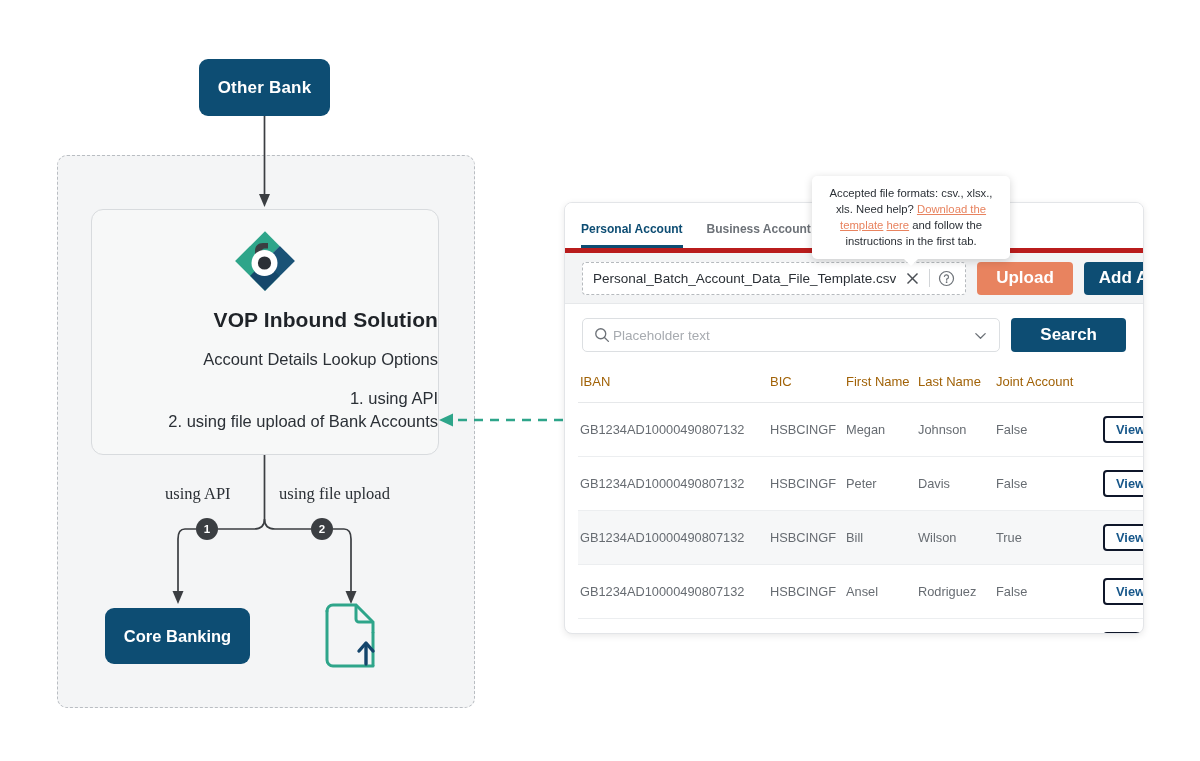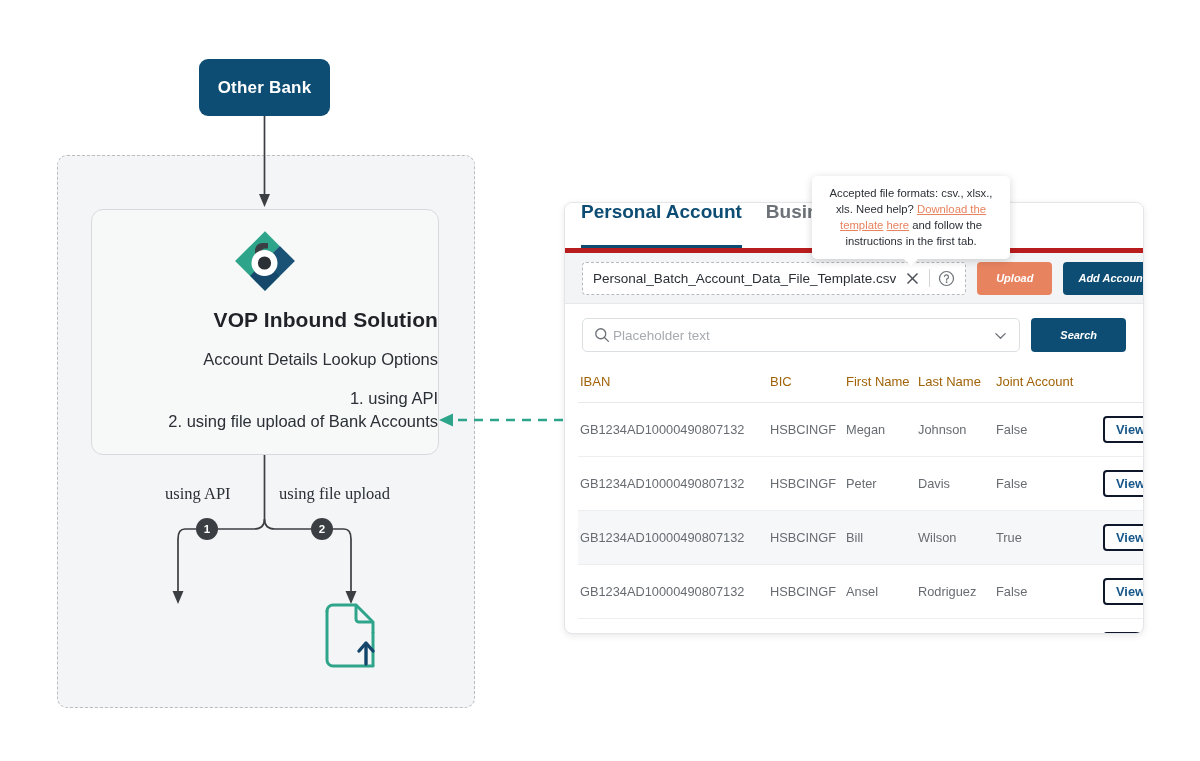--- a/index.html
+++ b/index.html
@@ -124,24 +124,24 @@
   }
   .tabs {
     display: flex;
     align-items: flex-end;
     height: 45px;
     padding: 0 16px;
     gap: 24px;
     background: #fff;
   }
   .tab {
-    font-size: 19px;
+    font-size: 12px;
     font-weight: 700;
     color: #6d7278;
-    padding-bottom: 22px;
+    padding-bottom: 9px;
     cursor: pointer;
     border-bottom: 3px solid transparent;
   }
   .tab.active {
     color: #0d4d73;
     border-bottom-color: #0d4d73;
   }
   .upload-bar {
     background: #f3f4f5;
     border-top: 5px solid #b91c1c;
@@ -184,26 +184,25 @@
   }
   .help-q {
     width: 17px; height: 17px;
     flex: none;
     cursor: pointer;
   }
   .btn {
     border: none;
     border-radius: 4px;
     font-family: "Liberation Sans", sans-serif;
-    font-size: 11px;
+    font-size: 17px;
     font-weight: 700;
     cursor: pointer;
     color: #ffffff;
     white-space: nowrap;
-    font-style: italic;
   }
   .btn-upload {
     background: #e8835f;
     height: 33px;
     padding: 0 19px;
   }
   .btn-add {
     background: #0d4d73;
     height: 33px;
     padding: 0 15px;
@@ -359,20 +358,23 @@
       <div>2. using file upload of Bank Accounts</div>
     </div>
   </div>
 
   <div class="branch-label" style="left:165px;top:484px">using API</div>
   <div class="branch-label" style="left:279px;top:484px">using file upload</div>
 
   <div class="num-circle" style="left:196px;top:518px">1</div>
   <div class="num-circle" style="left:311px;top:518px">2</div>
 
+  <div class="core-banking-box">
+    <span>Core Banking</span>
+  </div>
 
   <div class="file-upload-icon">
     <svg viewBox="0 0 60 64" width="60" height="64">
       <path d="M5 7 a6 6 0 0 1 6 -6 h23 l17 17 v10" fill="none" stroke="#2ea58a" stroke-width="3" stroke-linecap="round"></path>
       <path d="M5 7 v49 a6 6 0 0 0 6 6 h40" fill="none" stroke="#2ea58a" stroke-width="3" stroke-linecap="round"></path>
       <path d="M34 1 v14 a3 3 0 0 0 3 3 h14" fill="none" stroke="#2ea58a" stroke-width="3" stroke-linejoin="round"></path>
       <line x1="51" y1="28" x2="51" y2="62" stroke="#2ea58a" stroke-width="3"></line>
       <line x1="44" y1="60" x2="44" y2="40" stroke="#14456b" stroke-width="3.4" stroke-linecap="round"></line>
       <polyline points="37,47 44,39 51,47" fill="none" stroke="#14456b" stroke-width="3.4" stroke-linecap="round" stroke-linejoin="round"></polyline>
     </svg>

